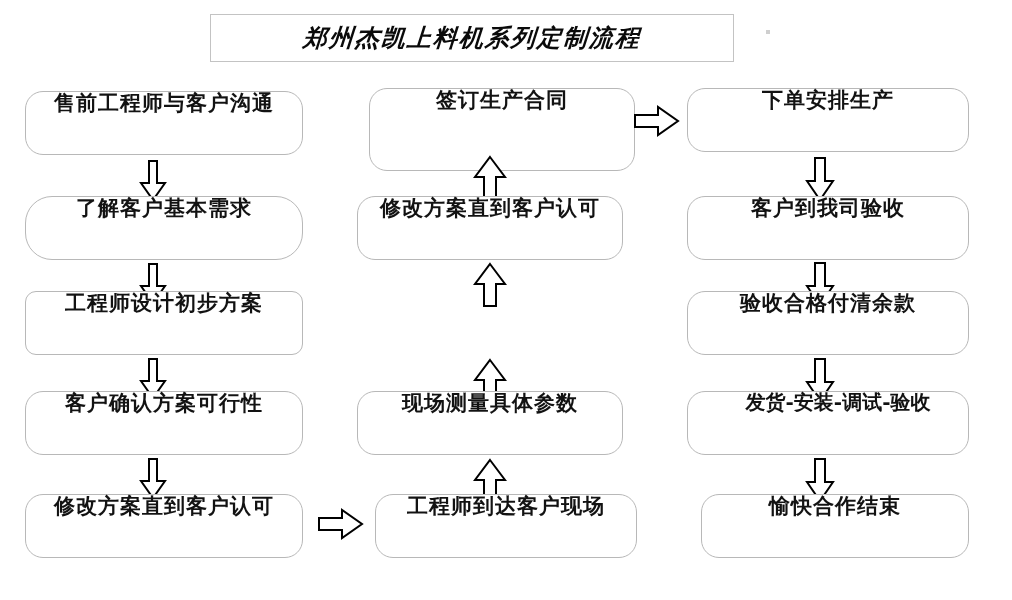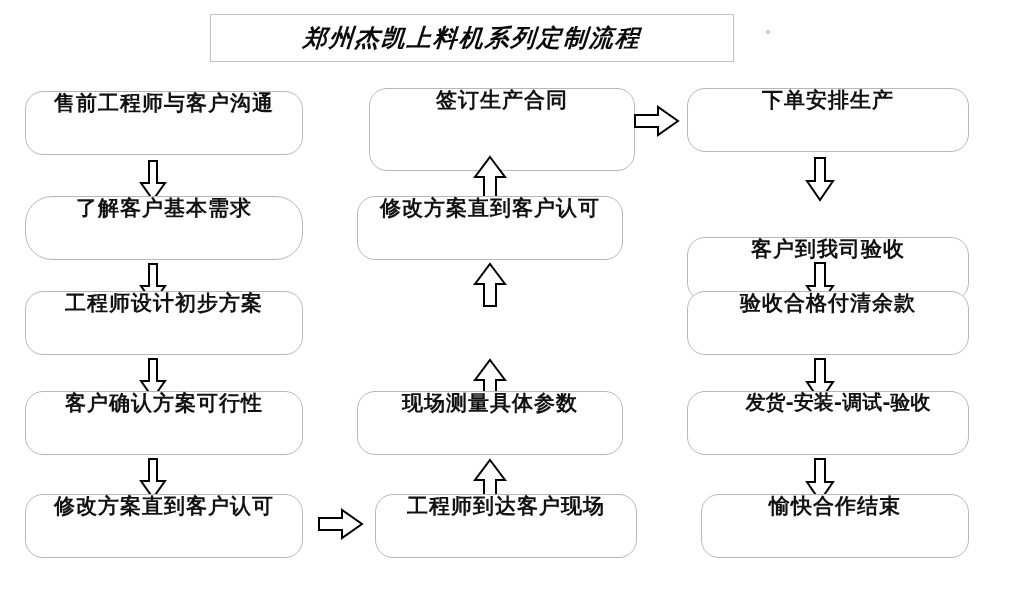--- a/index.html
+++ b/index.html
@@ -116,21 +116,21 @@
   <div class="node" style="left:25px; top:196px; width:278px; height:64px;border-radius:27px;">
     <span class="node-label">了解客户基本需求</span>
   </div>
 
   <div class="arrow" style="left:140px; top:263px;">
     <svg width="26" height="42" viewBox="0 0 26 42">
       <polygon points="9,1 17,1 17,23 25,23 13,40 1,23 9,23"></polygon>
     </svg>
   </div>
 
-  <div class="node" style="left:25px; top:291px; width:278px; height:64px;">
+  <div class="node" style="left:25px; top:291px; width:278px; height:64px;border-radius:11px;">
     <span class="node-label">工程师设计初步方案</span>
   </div>
 
   <div class="arrow" style="left:140px; top:358px;">
     <svg width="26" height="42" viewBox="0 0 26 42">
       <polygon points="9,1 17,1 17,23 25,23 13,40 1,23 9,23"></polygon>
     </svg>
   </div>
 
   <div class="node" style="left:25px; top:391px; width:278px; height:64px;">
@@ -203,21 +203,21 @@
   <div class="node" style="left:687px; top:88px; width:282px; height:64px;">
     <span class="node-label">下单安排生产</span>
   </div>
 
   <div class="arrow" style="left:805px; top:157px;">
     <svg width="30" height="46" viewBox="0 0 30 46">
       <polygon points="10,1 20,1 20,24 28,24 15,43 2,24 10,24"></polygon>
     </svg>
   </div>
 
-  <div class="node" style="left:687px; top:196px; width:282px; height:64px;margin-top:41px;">
+  <div class="node" style="left:687px; top:196px; width:282px; height:64px;">
     <span class="node-label">客户到我司验收</span>
   </div>
 
   <div class="arrow" style="left:805px; top:262px;">
     <svg width="30" height="46" viewBox="0 0 30 46">
       <polygon points="10,1 20,1 20,24 28,24 15,43 2,24 10,24"></polygon>
     </svg>
   </div>
 
   <div class="node" style="left:687px; top:291px; width:282px; height:64px;">

